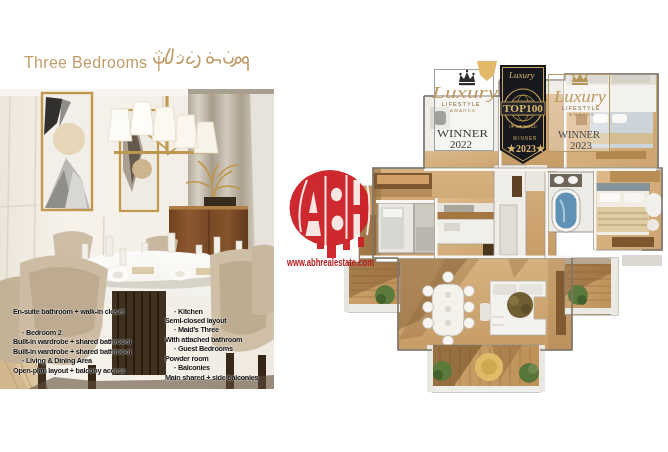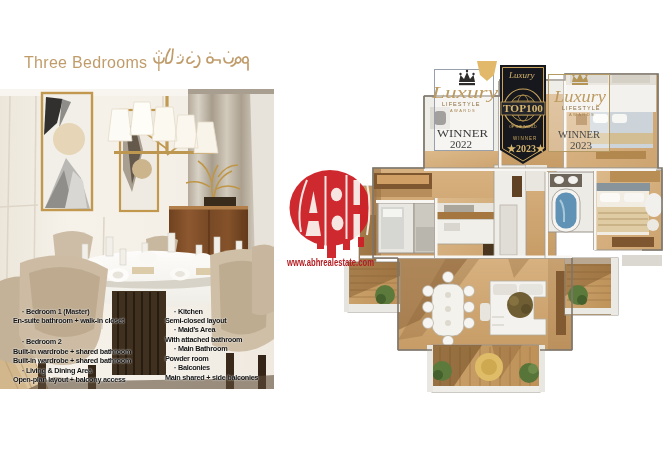--- a/index.html
+++ b/index.html
@@ -181,35 +181,34 @@
     <rect x="226" y="264" width="8" height="36" fill="#39291a"></rect>
         <rect x="258" y="266" width="8" height="34" fill="#342517"></rect>
   </g>
 
   <path d="M252 158 q14 -5 22 0 l0 64 q-11 7 -22 2 z" fill="#c8b79e"></path>
 
   <path d="M28 300 l246 0 l0 -14 l-60 4 l-120 2 l-40 -4 z" fill="#5f4c38" opacity="0.6"></path>
 </svg>
 
 <div class="abs" style="left:13px;top:306.5px;width:170px;font-size:7.3px;font-weight:bold;color:#141414;line-height:9.45px;letter-spacing:-0.28px;text-shadow:0 0 2px rgba(255,255,255,0.85),0 0 1px rgba(255,255,255,0.7);">
-  <div style="padding-left:9px;">· Bedroom 1 (Master)</div>
   <div>En-suite bathroom + walk-in closet</div>
   <div style="padding-left:9px;margin-top:12px;">· Bedroom 2</div>
   <div>Built-in wardrobe + shared bathroom</div>
   <div>Built-in wardrobe + shared bathroom</div>
   <div style="padding-left:9px;">· Living &amp; Dining Area</div>
   <div>Open-plan layout + balcony access</div>
 </div>
 
 <div class="abs" style="left:165px;top:306.5px;width:120px;font-size:7.3px;font-weight:bold;color:#141414;line-height:9.45px;letter-spacing:-0.28px;text-shadow:0 0 2px rgba(255,255,255,0.85),0 0 1px rgba(255,255,255,0.7);">
   <div style="padding-left:9px;">· Kitchen</div>
   <div>Semi-closed layout</div>
-  <div style="padding-left:9px;">· Maid's Area</div>
+  <div style="padding-left:9px;">· Maid's Three</div>
   <div>With attached bathroom</div>
-  <div style="padding-left:9px;">· Main Bathroom</div>
+  <div style="padding-left:9px;">· Guest Bedrooms</div>
   <div>Powder room</div>
   <div style="padding-left:9px;">· Balconies</div>
   <div>Main shared + side balconies</div>
 </div>
 
 <svg class="abs" style="left:340px;top:55px;" width="328" height="345" viewBox="0 0 328 345">
   <defs>
     <linearGradient id="tan" x1="0" y1="0" x2="1" y2="1">
       <stop offset="0" stop-color="#dcb98a"></stop>
           <stop offset="1" stop-color="#cda470"></stop>

